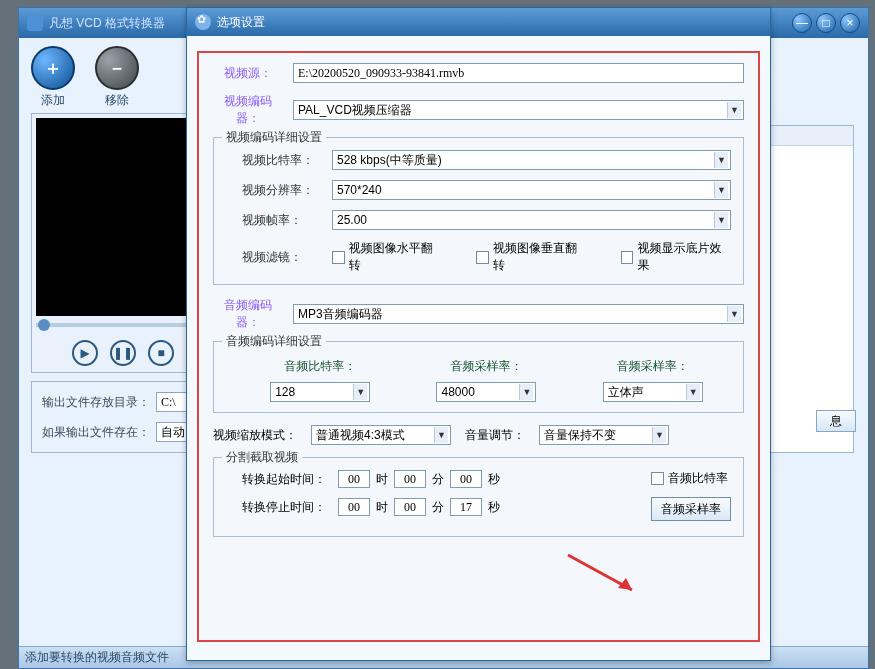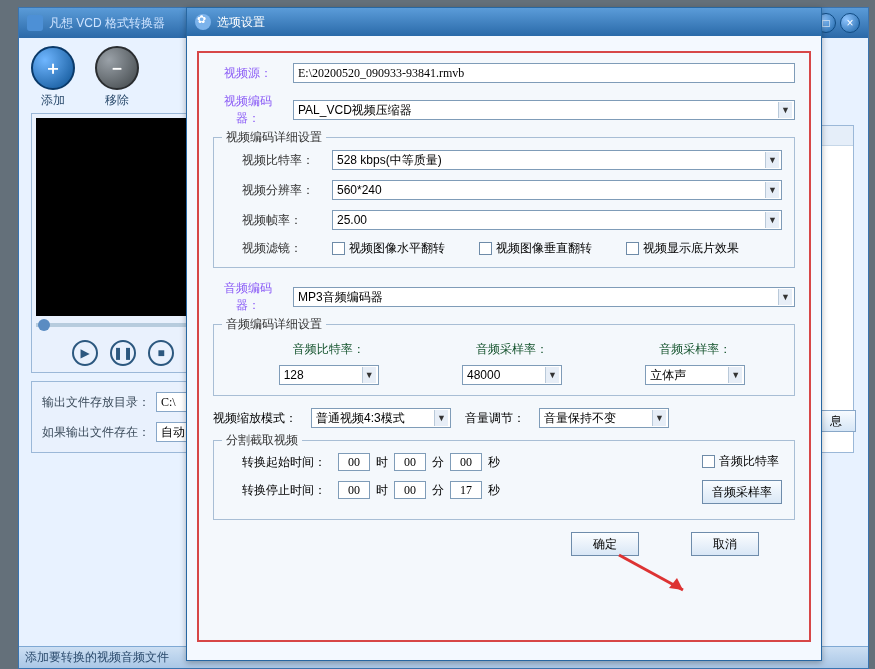--- a/index.html
+++ b/index.html
@@ -36,21 +36,21 @@
 .orow input { flex:1; width:20px; border:1px solid #88a7c8; height:20px; padding:0 4px; background:#fff; font-family:SimSun; }
 
 .statusbar { position:absolute; left:0; right:0; bottom:0; height:22px; background:linear-gradient(#ccdff3,#aac7e6); border-top:1px solid #7fa9d4; display:flex; align-items:center; padding:0 6px; color:#2a4a6c; }
 
 .right-list { flex:1; border:1px solid #9bb8d8; background:#fff; margin-top:12px; margin-right: 2px; }
 .right-list .lh { height:20px; background:#e5eef9; border-bottom:1px solid #c6d7e8; }
 
 .info-btn { position:absolute; right:12px; top:402px; width:40px; height:22px; background:linear-gradient(#f7fbff,#d6e6f6); border:1px solid #88a7c8; display:flex; align-items:center; justify-content:center; }
 
 
-.dialog { position:absolute; left:186px; top:7px; width:636px; height:654px; border:1px solid #2767a2; background:#f4f9ff; box-shadow:0 2px 6px rgba(0,0,0,.3); }
+.dialog { position:absolute; left:186px; top:7px; width:585px; height:654px; border:1px solid #2767a2; background:#f4f9ff; box-shadow:0 2px 6px rgba(0,0,0,.3); }
 .dlg-titlebar { height:28px; background:linear-gradient(#5b9cd9,#2a6aa9); display:flex; align-items:center; padding:0 8px; color:#fff; gap:6px; }
 .dlg-titlebar .gicon { width:16px; height:16px; background:#7cb3eb; border-radius:50%; display:inline-block; position:relative; }
 .dlg-titlebar .gicon:after { content:"✿"; position:absolute; left:2px; top:-1px; font-size:11px; color:#fff; }
 .dlg-content { position:absolute; left:10px; top:43px; right:10px; bottom:18px; border:2px solid #d74747; background:#f4f8fc; padding:10px 14px; }
 
 .frow { display:flex; align-items:center; gap:10px; margin-bottom:10px; }
 .frow .lab { width:70px; text-align:center; color:#8b5cf6; }
 .txt { flex:1; border:1px solid #7f9cb8; height:20px; background:#fff; padding:0 4px; font-family:SimSun; }
 .cmb { flex:1; height:20px; border:1px solid #7f9cb8; background:#fff; display:flex; align-items:center; justify-content:space-between; padding:0 2px 0 4px; font-family:SimSun; cursor:pointer; }
 .cmb .arrow { width:14px; height:16px; background:#e7eef7; border-left:1px solid #b9c9d9; display:flex; align-items:center; justify-content:center; font-size:9px; color:#333; }
@@ -178,21 +178,21 @@
       <div class="irow">
         <div class="ilab">视频比特率：</div>
         <div class="cmb">
           <span>528 kbps(中等质量)</span>
             <span class="arrow">▼</span>
         </div>
       </div>
       <div class="irow">
         <div class="ilab">视频分辨率：</div>
         <div class="cmb">
-          <span>560*240</span>
+          <span>570*240</span>
             <span class="arrow">▼</span>
         </div>
       </div>
       <div class="irow">
         <div class="ilab">视频帧率：</div>
         <div class="cmb">
           <span>25.00</span>
             <span class="arrow">▼</span>
         </div>
       </div>
@@ -294,19 +294,15 @@
           <div class="preview-btn">音频采样率</div>
         </div>
       </div>
     </div>
 
     <svg class="arrow-annot" viewBox="0 0 90 50">
       <line x1="10" y1="5" x2="74" y2="40" stroke="#d33" stroke-width="3"></line>
       <polygon points="74,40 60,38 68,28" fill="#d33"></polygon>
     </svg>
 
-    <div class="btn-row">
-      <div class="btn">确定</div>
-      <div class="btn">取消</div>
-    </div>
 
   </div>
 </div>
 
 </body></html>

